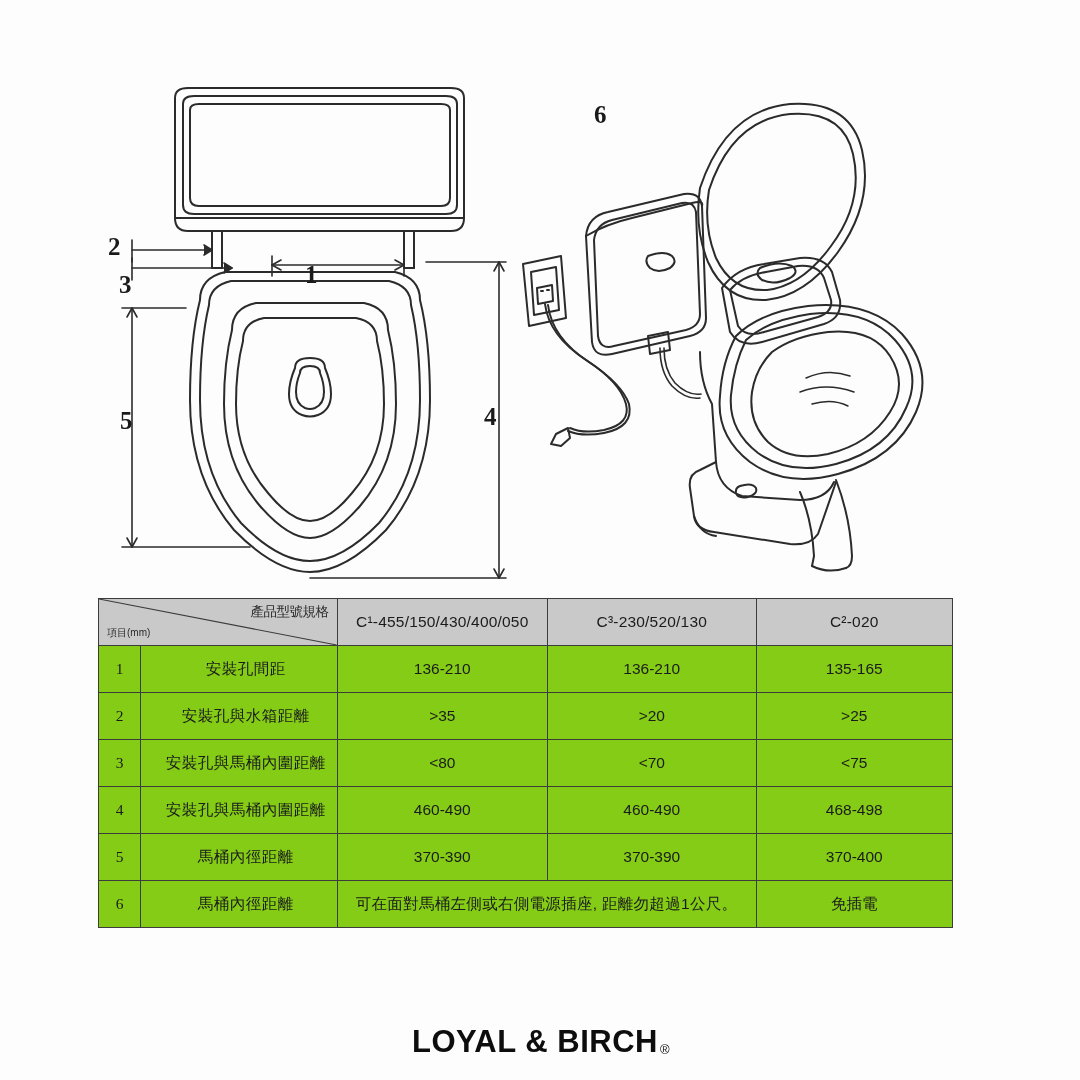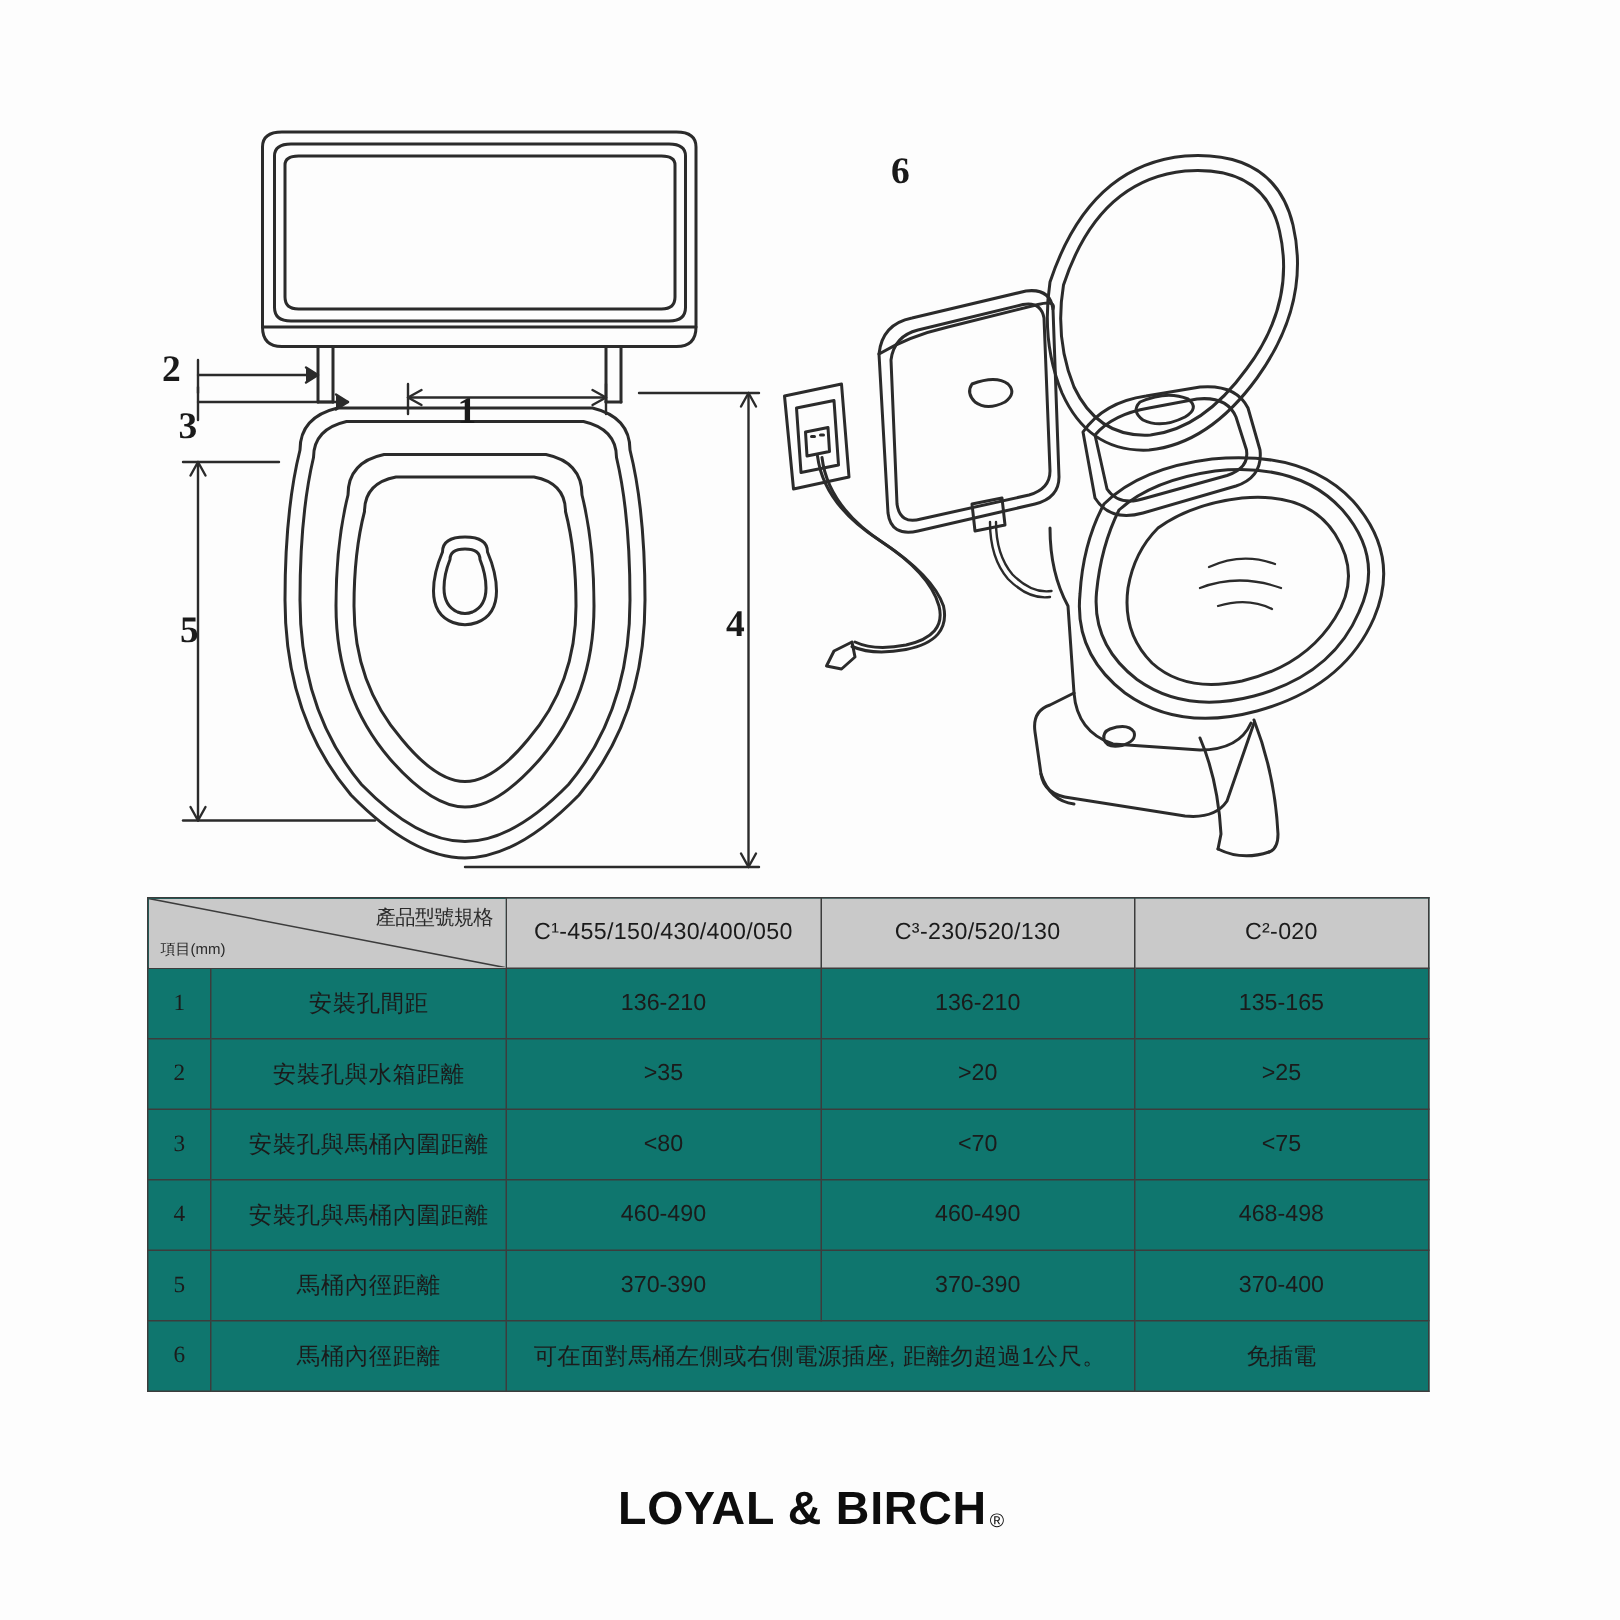--- a/index.html
+++ b/index.html
@@ -44,21 +44,21 @@
   .spec-table-wrap {
     position: absolute;
     left: 98px;
     top: 598px;
     width: 855px;
   }
   table.spec {
     border-collapse: collapse;
     width: 855px;
     table-layout: fixed;
-    background: #0f766e;
+    background: #84cc16;
   }
   table.spec td, table.spec th {
     border: 1px solid #3c3c3c;
     font-size: 15.5px;
     font-weight: 400;
     color: #1b1b1b;
     text-align: center;
     vertical-align: middle;
     padding: 0;
     height: 46px;
@@ -121,21 +121,21 @@
     font-size: 15px;
     letter-spacing: 0.3px;
     margin-top: 44px;
   }
 
   
   .brand {
     position: absolute;
     left: 0;
     right: 0;
-    top: 988px;
+    top: 1024px;
     text-align: center;
     font-family: "Liberation Sans", sans-serif;
     font-size: 31px;
     font-weight: 700;
     letter-spacing: 0.5px;
     color: #0d0d0d;
   }
   .brand .reg {
     font-size: 13px;
     font-weight: 400;

